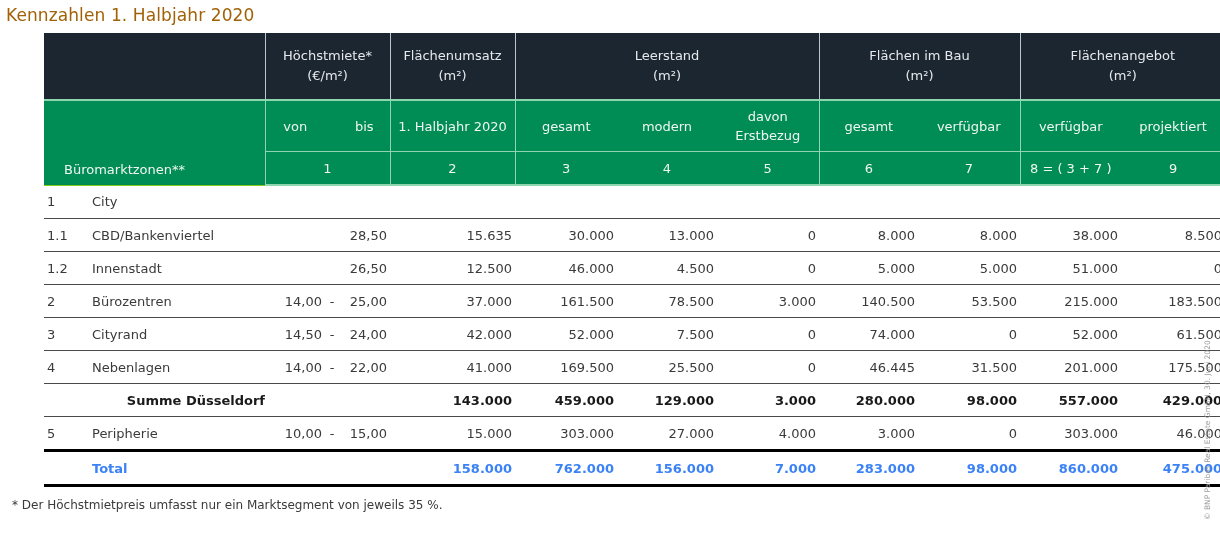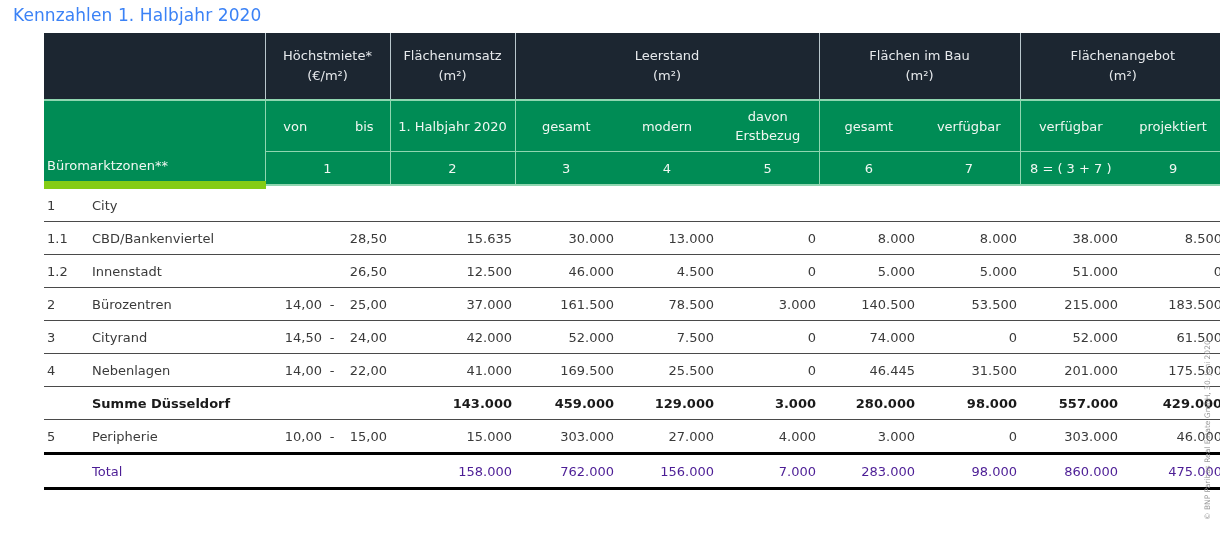--- a/index.html
+++ b/index.html
@@ -2,22 +2,22 @@
 <html><head>
 <meta charset="utf-8">
 <style>
   html, body { margin: 0; padding: 0; background: #ffffff; }
   body {
     width: 1220px; height: 535px; position: relative; overflow: hidden;
     font-family: "DejaVu Sans", "Liberation Sans", sans-serif;
     color: #2b2b2b;
   }
   .title {
-    position: absolute; left: 13px; top: 5px;
-    font-size: 17px; color: #3b82f6; letter-spacing: 0.1px;
+    position: absolute; left: 6px; top: 5px;
+    font-size: 17px; color: #a16207; letter-spacing: 0.1px;
   }
   table.kz {
     position: absolute; left: 12px; top: 33px;
     width: 1181px; border-collapse: collapse; table-layout: fixed;
     font-size: 13px;
     margin-left: 32px;
   }
   table.kz td, table.kz th { padding: 0; }
   .hd-dark th {
     background: #1c2631; color: #e6e9ec; font-weight: normal;
@@ -27,31 +27,31 @@
   }
   .hd-dark th:first-child { border-left: none; }
   .hd-green td, .hd-num td {
     background: #008c55; color: #f0f7f2; text-align: center; vertical-align: middle;
     font-size: 13px; line-height: 19px;
   }
   .hd-green td { height: 50px; border-top: 2px solid #8fd6b0; }
   .hd-num td { height: 32px; border-top: 1px solid #8fd6b0; border-bottom: 2px solid #8fd6b0; }
   .hd-green td.gl, .hd-num td.gl { border-left: 1px solid #8fd6b0; text-align: center; }
   .hd-green td.zone-label {
-    text-align: left; vertical-align: bottom; padding-left: 3px; padding-bottom: 6px;
-    border-bottom: 8px solid #84cc16;
+    text-align: left; vertical-align: bottom; padding-left: 20px; padding-bottom: 6px;
+    border-bottom: 1px solid #84cc16;
   }
   .body-row td {
     height: 32px; vertical-align: middle; color: #3a3a3a;
     border-bottom: 1px solid #4a4a4a; font-size: 13px;
   }
   .body-row.nob td { border-bottom: none; }
-  .body-row.sum td { font-weight: bold; color: #1a1a1a; }
+  .body-row.sum td { font-weight: bold; color: #1a1a1a; text-align: right; }
   .body-row.thick td { border-bottom: 3px solid #000000; }
-  .body-row.total td { border-bottom: 3px solid #000000; font-weight: normal; color: #4c1d95; }
+  .body-row.total td { border-bottom: 3px solid #000000; font-weight: bold; color: #3b82f6; }
   .num { text-align: right; padding-right: 3px !important; }
   .c { text-align: center; }
   .l { text-align: left; padding-left: 3px !important; }
   .footnotes {
     position: absolute; left: 12px; top: 496px;
     font-size: 12px; color: #3a3a3a; line-height: 19px;
   }
   .copyright {
     position: absolute; left: 1203px; top: 520px;
     transform: rotate(-90deg); transform-origin: left top;
@@ -267,15 +267,16 @@
     <td class="num">7.000</td>
     <td class="num">283.000</td>
     <td class="num">98.000</td>
     <td class="num">860.000</td>
     <td class="num">475.000</td>
   </tr>
 </tbody>
   </table>
 
 <div class="footnotes">
+  <div>*   Der Höchstmietpreis umfasst nur ein Marktsegment von jeweils 35 %.</div>
 </div>
 
 <div class="copyright">© BNP Paribas Real Estate GmbH, 30. Juni 2020</div>
 
 </body></html>

